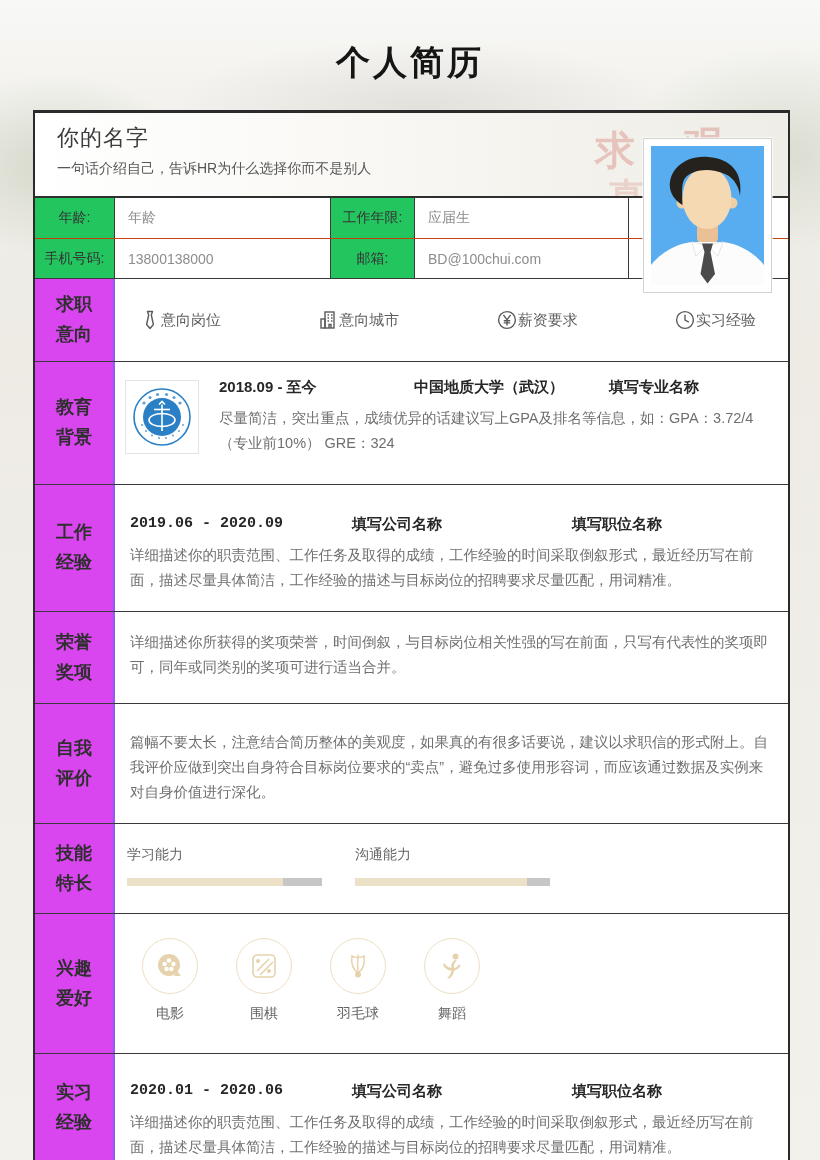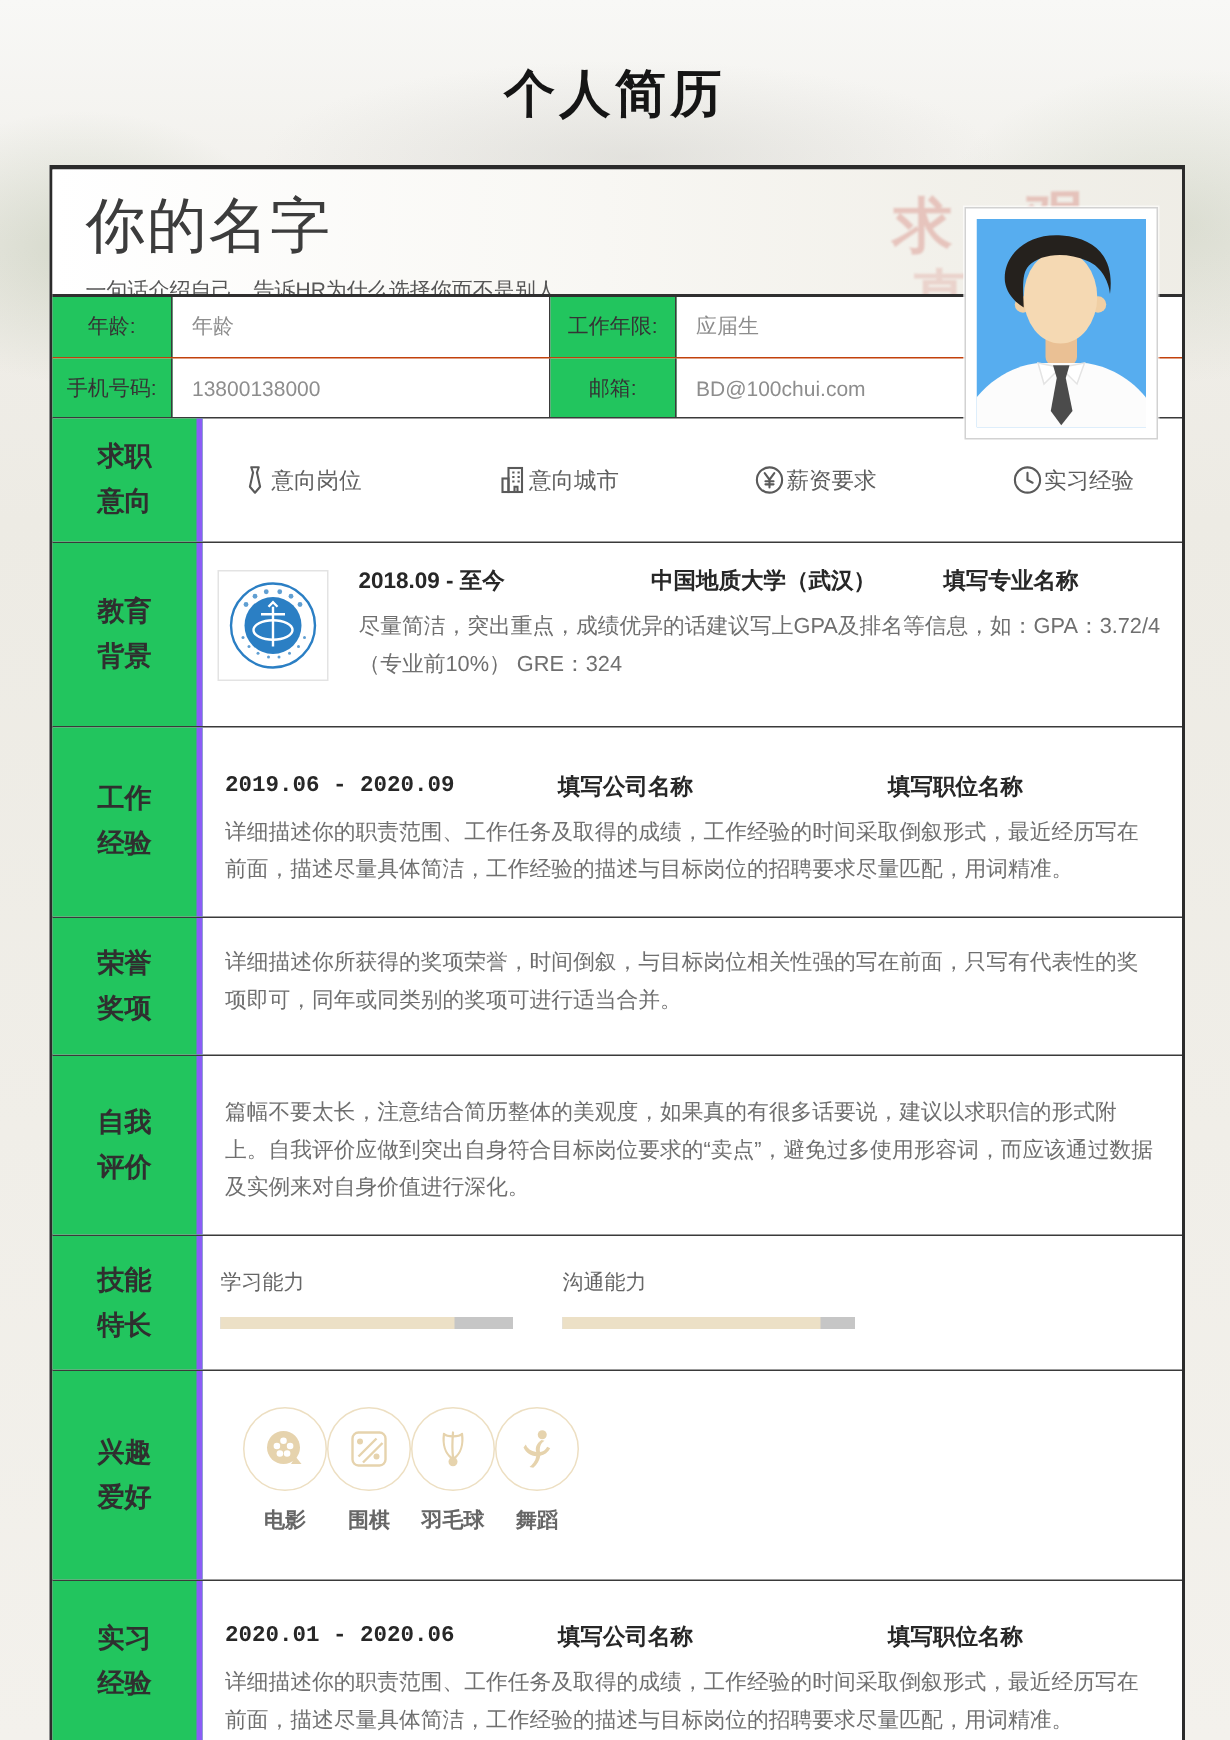--- a/index.html
+++ b/index.html
@@ -17,38 +17,38 @@
   .doc-title{ padding-top:40px; text-align:center; font-size:34px; font-weight:700;
     letter-spacing:3px; color:#151515; }
 
   .card{ position:absolute; left:33px; top:110px; width:757px; height:1100px;
     background:#fff; border:2px solid #2b2b2b; border-top-width:3px; }
 
   
   .hdr{ position:relative; height:85px; border-bottom:2px solid #2f2f2f; overflow:hidden;
     background:linear-gradient(90deg, rgba(255,255,255,.95) 0%, rgba(248,247,243,.9) 45%, rgba(240,238,231,.85) 78%, rgba(236,234,226,.85) 100%);
     padding:10px 0 0 22px; }
-  .hdr .name{ font-size:40px; color:#3c3c3c; letter-spacing:1px; }
+  .hdr .name{ font-size:22px; color:#3c3c3c; letter-spacing:1px; }
   .hdr .tagline{ font-size:14px; color:#565656; margin-top:7px; }
   .callig{ position:absolute; color:#c5453a; opacity:.26; filter:blur(.6px);
     font-size:40px; font-weight:700; pointer-events:none; }
   .cg1{ left:560px; top:10px; } .cg2{ left:648px; top:6px; }
   .cg3{ left:572px; top:58px; opacity:.17; } .cg4{ left:660px; top:56px; opacity:.15; }
 
   
   .irow{ display:flex; height:40px; }
   .irow + .irow{ border-top:1px solid #c2410c; }
   .icell{ height:100%; display:flex; align-items:center; border-right:1px solid #3a3a3a; }
   .ilab{ background:#22c55e; justify-content:center; font-size:14px; color:#343434; }
   .ival{ padding-left:13px; font-size:14px; color:#8d8d8d; }
-  .c1{ width:80px; } .c2{ width:252px; } .c3{ width:84px; } .c4{ width:214px; }
+  .c1{ width:80px; } .c2{ width:216px; } .c3{ width:84px; } .c4{ width:214px; }
 
   
   .sec{ display:flex; border-top:1px solid #3a3a3a; }
-  .sec-label{ width:100px; background:#22c55e; border-right:4px solid #8b5cf6;
+  .sec-label{ width:80px; background:#d946ef; border-right:2px solid #8b5cf6;
     display:flex; align-items:center; justify-content:center; }
   .sec-label span{ display:inline-block; width:2.15em; font-size:18px; font-weight:700;
     color:#2f2f2f; word-break:break-all; text-align:center; line-height:1.65; }
   .sec-body{ flex:1; position:relative; }
 
   .sec-intent{ height:83px; }
   .intent-row{ height:100%; display:flex; align-items:center; justify-content:space-between;
     padding:0 32px 0 24px; }
   .intent-item{ display:flex; align-items:center; gap:0; font-size:15px; color:#5e5e5e; }
   .intent-item svg{ display:block; }
@@ -73,21 +73,21 @@
   .sec-self .body-pad{ padding-top:26px; }
 
   .sec-skill{ height:90px; }
   .skill-row{ display:flex; gap:33px; padding:22px 16px 0 12px; }
   .skill{ width:195px; }
   .skill .sk-name{ font-size:14px; color:#666; }
   .sk-bar{ margin-top:14px; height:8px; background:#c6c6c6; }
   .sk-fill{ height:100%; background:#ece0c6; }
 
   .sec-hobby{ height:140px; }
-  .hobby-row{ display:flex; padding:24px 0 0 27px;font-weight:bold; }
+  .hobby-row{ display:flex; gap:38px; padding:24px 0 0 27px; }
   .hobby{ width:56px; text-align:center; }
   .hobby-circle{ width:56px; height:56px; border:1px solid #eddfc2; border-radius:50%;
     display:flex; align-items:center; justify-content:center; }
   .hobby .hb-name{ margin-top:11px; font-size:14px; color:#666; white-space:nowrap; }
 
   
   .photo{ position:absolute; left:608px; top:25px; width:129px; height:155px;
     background:#fff; border:1px solid #d2d2d2; padding:7px; z-index:5;
     box-shadow:0 0 0 1px rgba(255,255,255,.6); }
   .photo svg{ display:block; width:100%; height:100%; }

